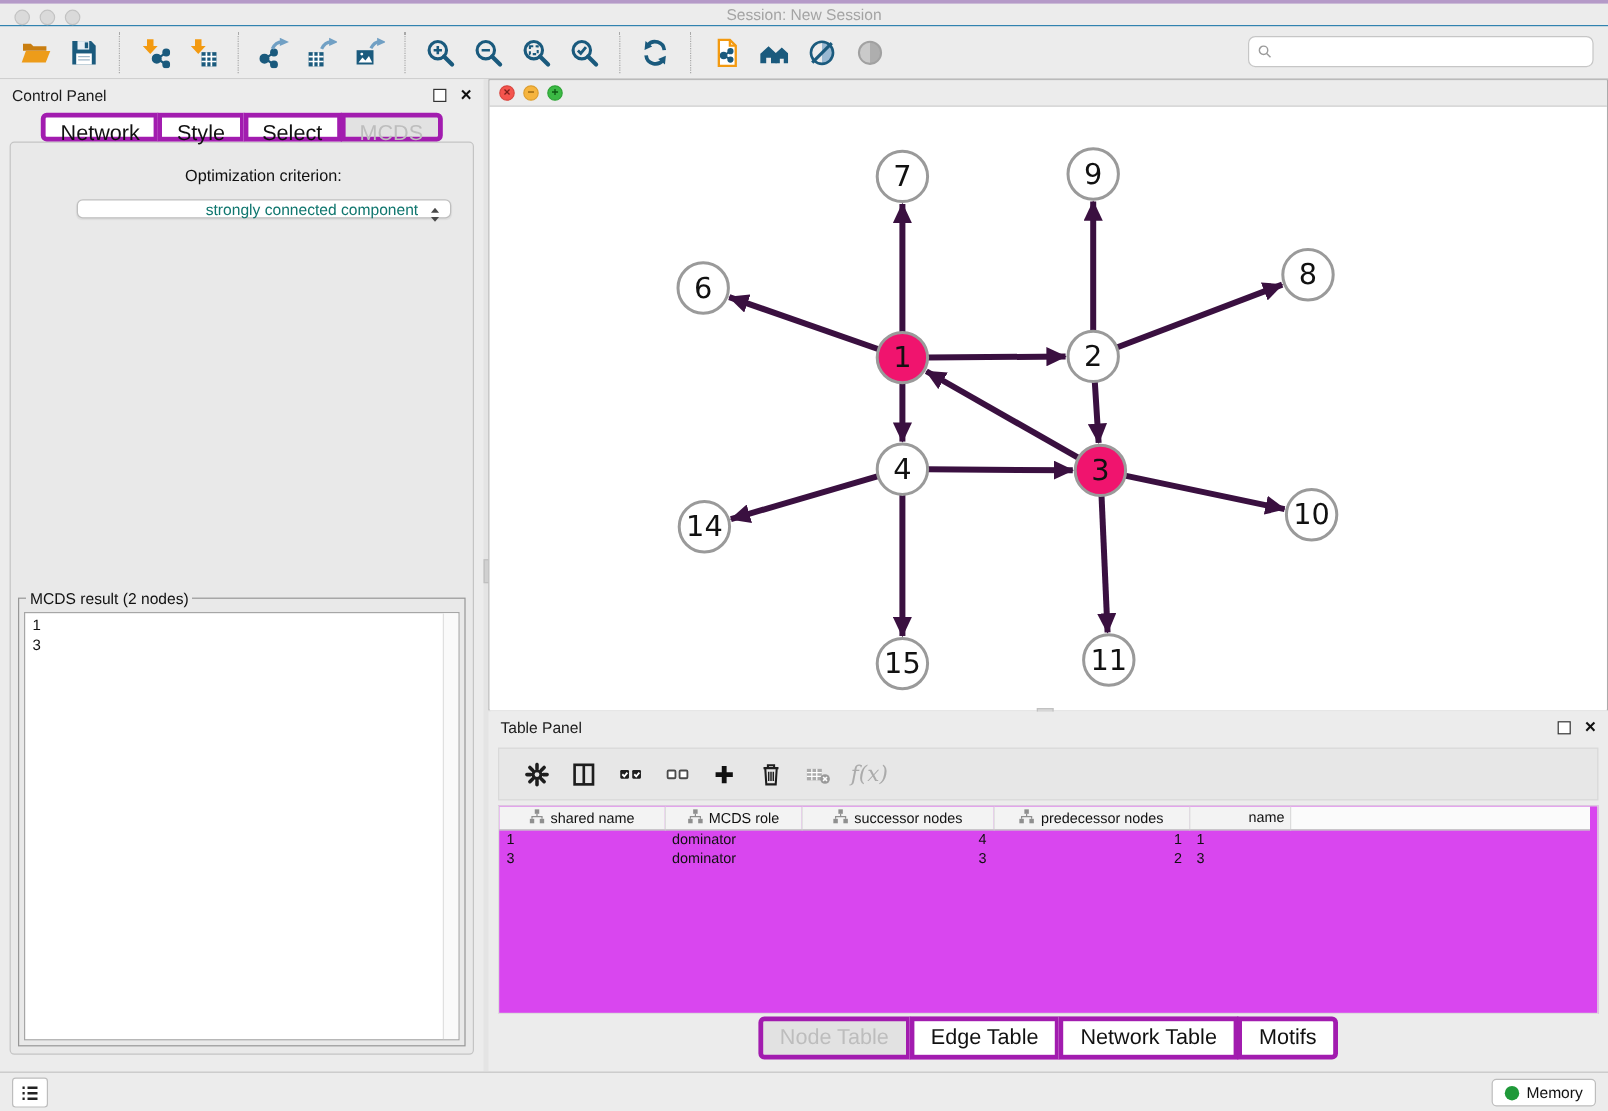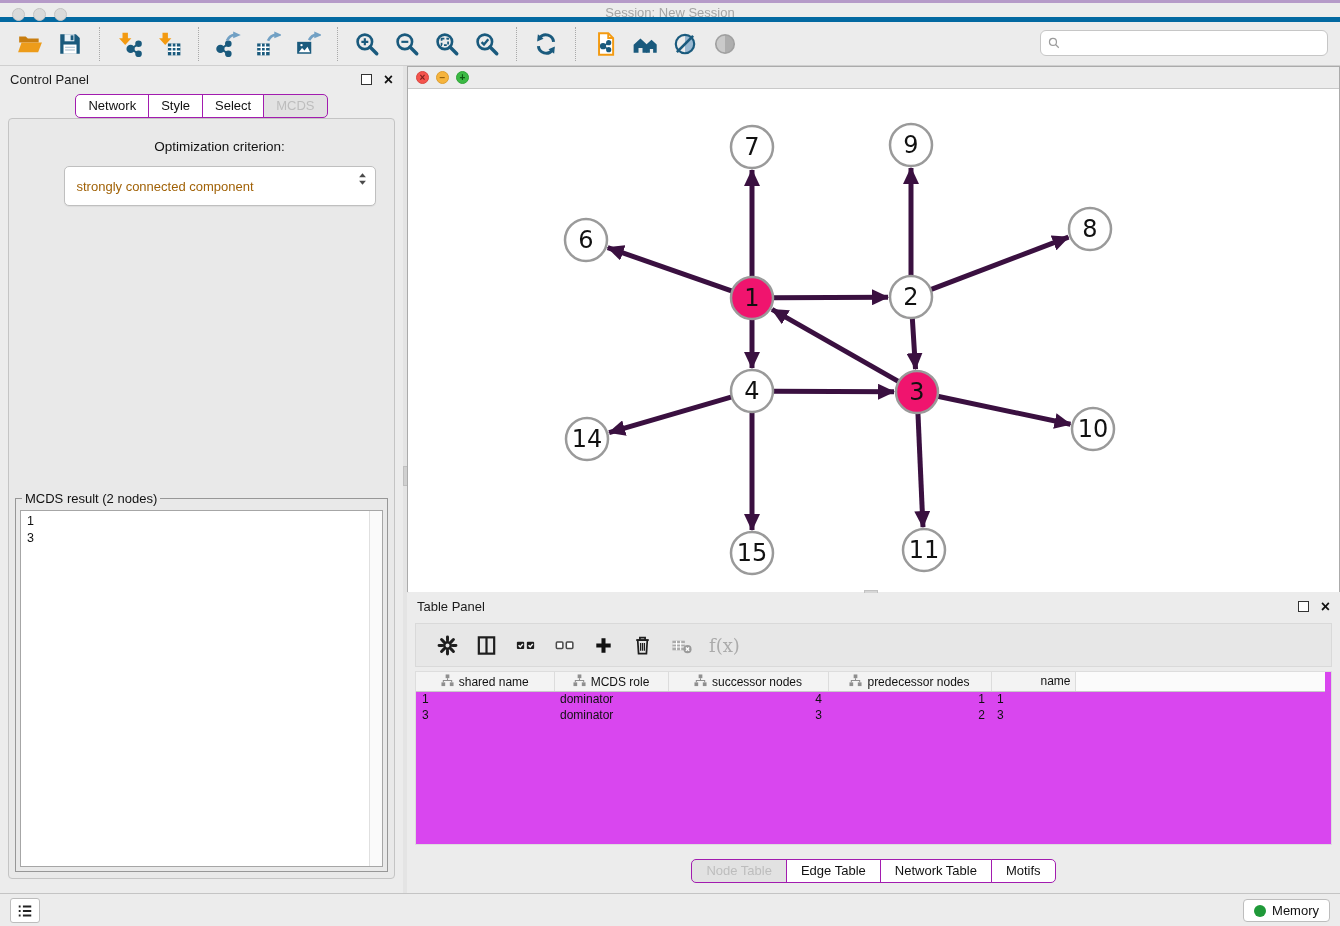--- a/index.html
+++ b/index.html
@@ -1,21 +1,21 @@
 <!DOCTYPE html>
 <html><head>
 <meta charset="utf-8">
 <style>
   * { box-sizing: border-box; margin: 0; padding: 0; }
   html,body { width:1340px; height:926px; }
   body { font-family:"Liberation Sans","DejaVu Sans",sans-serif; background:#ECECEC; position:relative; overflow:hidden; }
   #app { position:absolute; inset:0; background:#ECECEC; }
 
   
-  .titlebar { position:absolute; left:0; top:0; right:0; height:22px; background:#ECECEC; border-top:3px solid #B59AC8; border-bottom:5px solid #0369a1; }
+  .titlebar { position:absolute; left:0; top:0; right:0; height:22px; background:#ECECEC; border-top:3px solid #B59AC8; border-bottom:1px solid #0369a1; }
   .traffic-gray { position:absolute; left:12px; top:5px; display:flex; gap:8px; }
   .traffic-gray span { width:13px; height:13px; border-radius:50%; background:#DADADA; border:1px solid #C3C3C3; }
   .win-title { position:absolute; left:0; right:0; top:2px; text-align:center; font-size:13px; color:#A4A4A4; }
 
   
   .toolbar { position:absolute; left:0; top:22px; right:0; height:44px; background:#ECECEC; border-bottom:1px solid #CFCFCF; display:flex; align-items:center; padding-left:10px; }
   .tb-btn { background:none; border:none; padding:2px; margin:0 5px; cursor:pointer; display:flex; align-items:center; }
   .tb-btn.disabled { opacity:.95; }
   .ico24 { width:26px; height:26px; display:block; }
   .tb-sep { width:1px; height:34px; border-left:1px dotted #A9A9A9; margin:0 9px; }
@@ -23,27 +23,27 @@
   .search-wrap input { width:100%; height:100%; border:1px solid #C6C6C6; border-radius:6px; background:#FFF; padding:0 8px 0 26px; font-size:13px; outline:none; }
   .search-wrap svg { position:absolute; left:7px; top:6px; width:14px; height:14px; }
 
   
   .control-panel { position:absolute; left:0; top:66px; width:403px; height:827px; background:#ECECEC; }
   .panel-head { height:26px; display:flex; align-items:center; padding:0 10px; font-size:13px; color:#1c1c1c; }
   .panel-head .spacer { flex:1; }
   .float-btn { width:11px; height:11px; border:1.5px solid #333; background:#fff; margin-right:12px; cursor:pointer; }
   .close-btn { font-size:16px; font-weight:bold; color:#111; line-height:11px; cursor:pointer; }
   .cp-tabs { display:flex; justify-content:center; height:24px; margin-top:2px; position:relative; z-index:2; }
-  .tab { border:1px solid #a21caf; background:#FFF; color:#111; font-size:13px; padding:3px 12px 4px; margin-left:-1px; cursor:pointer; }
+  .tab { border:4px solid #a21caf; background:#FFF; color:#111; font-size:18px; padding:3px 12px 4px; margin-left:-1px; cursor:pointer; }
   .tab:first-child { border-top-left-radius:5px; border-bottom-left-radius:5px; margin-left:0; }
   .tab:last-child { border-top-right-radius:5px; border-bottom-right-radius:5px; }
   .tab.active-disabled { background:#E2E2E2; color:#BDBDBD; }
   .cp-body { position:absolute; left:8px; right:8px; top:52px; bottom:14px; background:#E9E9E9; border:1px solid #C4C4C4; border-radius:4px;padding-left:36px; }
   .opt-label { text-align:center; margin-top:20px; font-size:13.5px; color:#111; }
-  .select-box { position:relative; margin:12px auto 0; width:312px; height:40px; background:#FFF; border:1px solid #BFBFBF; border-radius:5px; font-size:13px; color:#a16207; display:flex; align-items:center; padding:0 26px 0 12px; cursor:pointer; box-shadow:0 1px 1px rgba(0,0,0,.06); }
+  .select-box { position:relative; margin:12px auto 0; width:312px; height:16px; background:#FFF; border:1px solid #BFBFBF; border-radius:5px; font-size:13px; color:#0f766e; display:flex; align-items:center; padding:0 26px 0 12px; cursor:pointer; box-shadow:0 1px 1px rgba(0,0,0,.06);justify-content:flex-end; }
   .select-box svg { position:absolute; right:7px; top:4px; width:11px; height:16px; }
   .btn-row { display:flex; justify-content:center; gap:14px; margin-top:14px; }
   .mac-btn { background:#FFF; border:1px solid #BDBDBD; border-radius:5px; font-size:13px; color:#111; padding:3px 14px 4px; cursor:pointer; box-shadow:0 1px 1px rgba(0,0,0,.05); }
   .result-fieldset { position:absolute; left:6px; right:6px; top:372px; bottom:6px; border:1px solid #979797; padding:4px; background:#E9E9E9; }
   .result-fieldset legend { font-size:13px; color:#111; padding:0 3px; margin-left:2px; }
   .result-area { position:relative; width:100%; height:100%; background:#FFF; border:1px solid #A6A6A6; overflow:hidden; }
   .result-text { font-size:12.5px; color:#111; line-height:17px; padding:2px 6px; white-space:pre; }
   .result-scroll { position:absolute; right:0; top:0; bottom:0; width:13px; background:#FAFAFA; border-left:1px solid #E0E0E0; }
 
   
@@ -508,21 +508,21 @@
             <svg class="ico22">
               <use href="#ico-delete-entry"></use>
             </svg>
           </button>
           <button class="tp-btn">
             <svg class="ico22">
               <use href="#ico-delete-table"></use>
             </svg>
           </button>
           <button class="tp-btn">
-            <span style="font-family:'DejaVu Serif',serif;font-size:18px;color:#ABABAB;">f(x)</span>
+            <span style="font-family:'DejaVu Serif',serif;font-style:italic;font-size:18px;color:#ABABAB;">f(x)</span>
           </button>
         </div>
       <div class="tp-table-wrap">
         <table class="data">
           <thead>
               <tr>
                 <th style="width: 138px;"><svg class="hico" width="13" height="13">
                     <use href="#ico-attr"></use>
                   </svg><span>shared name</span></th>
                 <th style="width: 114px;"><svg class="hico" width="13" height="13">

